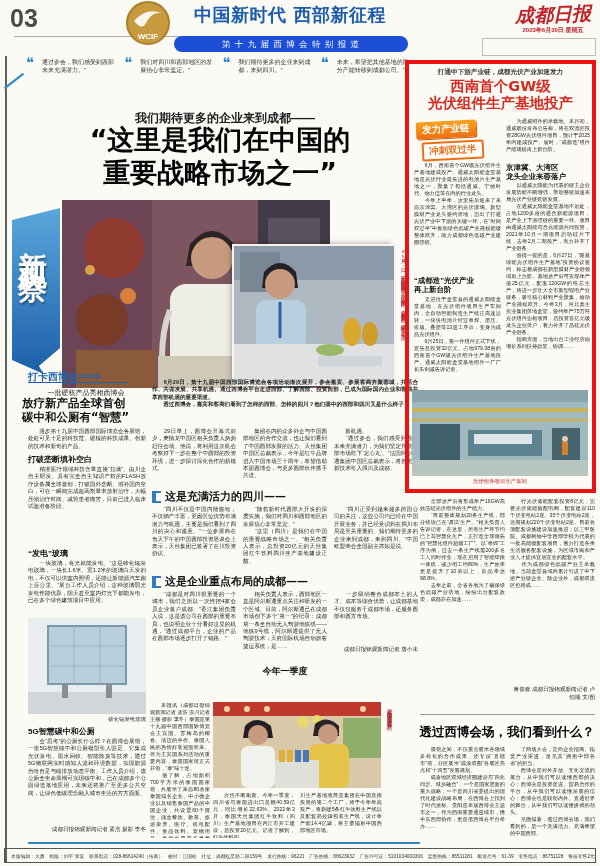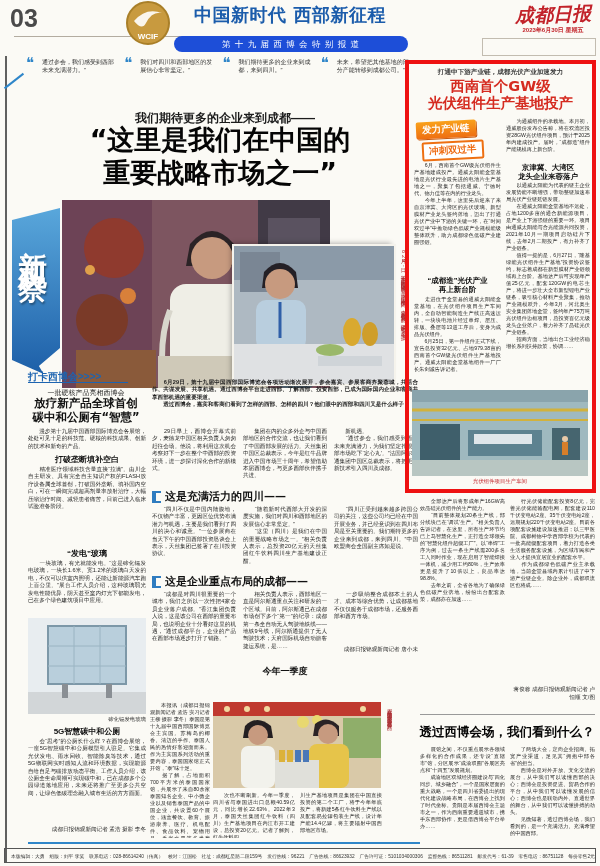--- a/index.html
+++ b/index.html
@@ -7,21 +7,21 @@
   #page{position:relative;width:600px;height:866px;background:#fbfaf5;overflow:hidden}
   .abs{position:absolute}
   .body-text{font-size:5.6px;line-height:7.4px;color:#262626;white-space:pre-line;text-align:justify;overflow:hidden}
   .sm{font-size:5.2px;line-height:7px}
   .vert{writing-mode:vertical-rl;letter-spacing:1px}
   .center{text-align:center}
   .photo svg{display:block;width:100%;height:100%}
   .sec-head{display:flex;align-items:center;gap:4px;font-size:11px;font-weight:bold;color:#111;font-family:"DejaVu Sans","Liberation Sans",sans-serif}
   .bracket{display:inline-block;width:9px;height:12px;background:#2f7cc0;position:relative;flex:0 0 auto}
   .bracket::after{content:"";position:absolute;left:4px;top:2px;right:0;bottom:2px;background:#fbfaf5}
-  .subhead{font-weight:bold;text-align:center;color:#111;white-space:pre-line}
+  .subhead{font-weight:bold;color:#111;white-space:pre-line}
   .quote{flex:1;position:relative;padding-left:16px;font-size:6px;line-height:8px;color:#333}
   .qicon{position:absolute;left:0;top:-2px;font-size:15px;color:#2f86c9;line-height:14px}
   .tag1{display:inline-block;background:linear-gradient(180deg,#f9a11b,#ee6f12);color:#fff;font-size:9.5px;font-weight:bold;padding:2px 6px;border-radius:2px;transform:rotate(-3deg);box-shadow:1px 1px 0 #c85a10}
   .tag2{display:inline-block;background:#fff;border:2px solid #ee7012;color:#ee6a10;font-size:9.5px;font-weight:bold;padding:1px 5px;border-radius:2px;transform:rotate(-3deg);margin:3px 0 0 6px}
   .byline{font-size:5.6px;color:#262626;text-align:right}
 </style>
 </head>
 <body>
 
 <div id="page">

